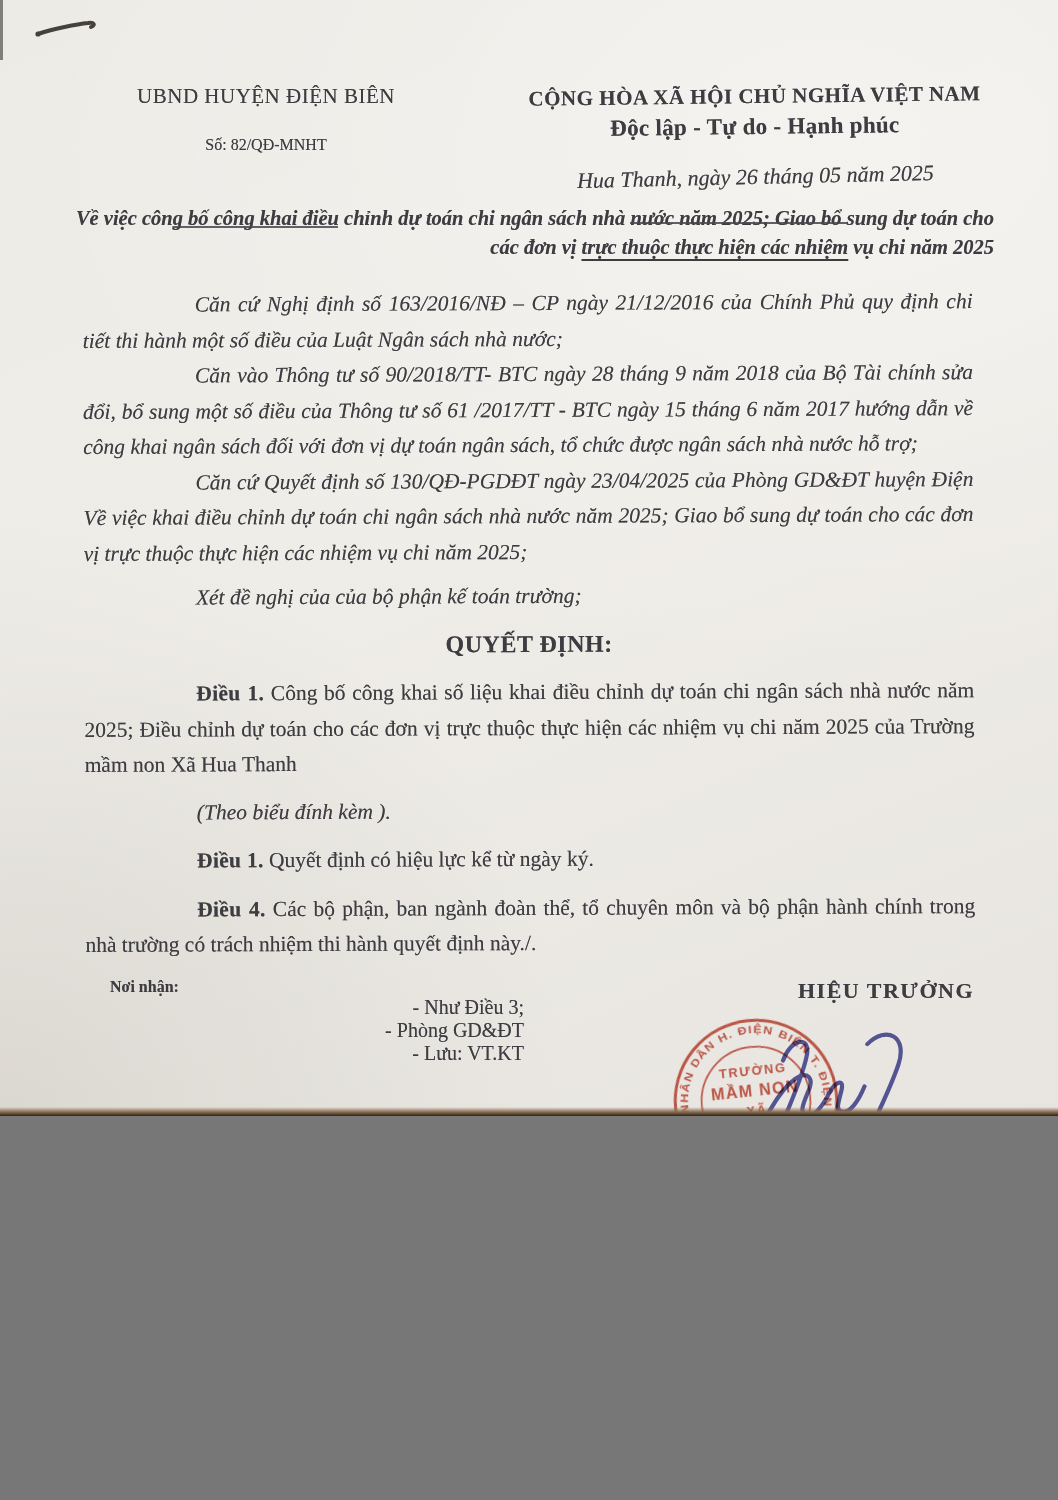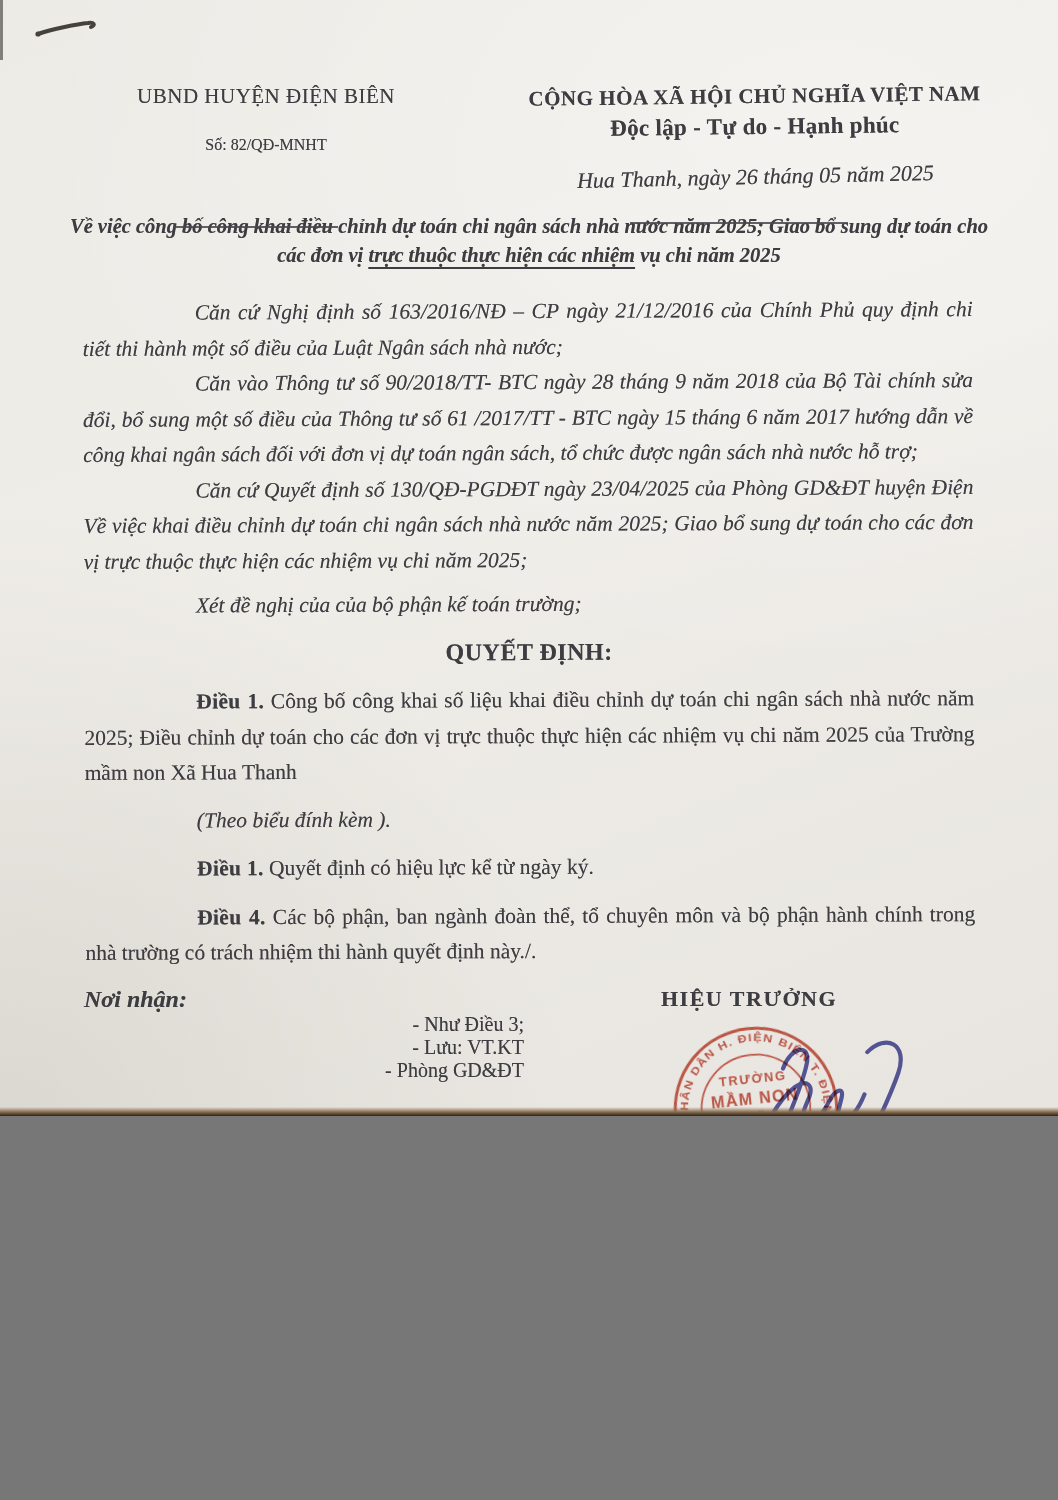--- a/index.html
+++ b/index.html
@@ -25,37 +25,37 @@
   .h-line2{font-weight:bold;font-size:23px;margin-top:5px;letter-spacing:.3px;}
   .h-right .h-line1{font-weight:bold;font-size:21px;}
   .h-right .h-line2{font-size:23px;}
   .doc-number{font-size:16px;margin-top:27px;}
   .place-date{font-style:italic;font-size:22px;margin-top:24px;transform:rotate(-.6deg);}
   .rule{position:absolute;height:2px;background:#47474c;opacity:.85;}
   .rule-left{left:173px;top:226px;width:165px;}
   .rule-right{left:630px;top:222px;width:218px;}
   
   .title{margin-top:26px;text-align:center;font-weight:bold;font-size:26px;letter-spacing:1px;}
-  .subtitle{margin:22px auto 0 auto;width:930px;text-align:center;font-weight:bold;font-style:italic;font-size:20.5px;line-height:29px;}
+  .subtitle{margin:14px auto 0 auto;width:930px;text-align:right;font-weight:bold;font-style:italic;font-size:20.5px;line-height:29px;}
   .subtitle .u{text-decoration:underline;text-underline-offset:5px;}
   
   .body-text{margin:24px auto 0 auto;width:890px;font-size:21.5px;line-height:35.5px;transform:rotate(-.25deg);}
   p.recital{margin:0;text-align:justify;text-indent:112px;font-style:italic;}
   p.recital.gap{margin-top:9px;}
   .decision-heading{margin:12px 0 10px 0;text-align:center;font-weight:bold;font-size:24px;letter-spacing:.5px;}
   p.article{margin:13px 0 0 0;text-align:justify;text-indent:112px;font-style:normal;}
   p.article b{letter-spacing:.3px;margin-top:35px;}
   p.note{margin:12px 0 0 0;text-indent:112px;font-style:italic;}
   
   .footer{display:flex;width:890px;margin:16px auto 0 auto;}
   .f-left{flex:0 0 440px;}
   .f-right{flex:1;text-align:center;position:relative;}
-  .recipients-heading{font-weight:bold;font-style:italic;font-size:24px;}
+  .recipients-heading{font-weight:bold;font-size:16px;margin-left:26px;}
   .recipients-item{font-size:20px;line-height:23px;padding-left:28px;text-align:right;}
-  .role{font-weight:bold;font-size:22px;letter-spacing:1.5px;}
+  .role{font-weight:bold;font-size:22px;letter-spacing:1.5px;text-align:right;}
   .sign-area{position:relative;height:300px;}
   .stamp{position:absolute;left:147px;top:12px;width:170px;height:170px;transform:rotate(-6deg);opacity:.92;mix-blend-mode:multiply;filter:blur(.3px);}
   .signature{position:absolute;left:198px;top:20px;width:222px;height:145px;transform:rotate(-3deg);opacity:.92;mix-blend-mode:multiply;}
   .signer-name{position:absolute;left:30px;right:0;top:208px;text-align:center;
     font-style:italic;font-size:31px;letter-spacing:2px;color:#ad3d33;
     transform:rotate(-2deg) skewX(-8deg);opacity:.9;}
   
   .pen-mark{position:absolute;left:28px;top:12px;}
   .bottom-edge{position:absolute;left:0;right:0;bottom:0;height:9px;
     background:linear-gradient(to bottom,rgba(90,70,50,0) 0%,#8a6d50 55%,#2c2318 100%);}
@@ -98,22 +98,22 @@
     <p class="article ink"><b>Điều 1.</b><span> Công bố công khai số liệu khai điều chỉnh dự toán chi ngân sách nhà nước năm 2025; Điều chỉnh dự toán cho các đơn vị trực thuộc thực hiện các nhiệm vụ chi năm 2025  của Trường mầm non Xã Hua Thanh</span></p>
     <p class="note ink">(Theo biểu đính kèm ).</p>
     <p class="article ink"><b>Điều 1.</b><span> Quyết định có hiệu lực kể từ ngày ký.</span></p>
     <p class="article ink"><b>Điều 4.</b><span> Các bộ phận, ban ngành đoàn thể, tổ chuyên môn và bộ phận hành chính  trong nhà trường có trách nhiệm thi hành quyết định này./.</span></p>
   </div>
 
   <div class="footer">
     <div class="f-left">
       <div class="recipients-heading ink">Nơi nhận:</div>
       <div class="recipients-item ink">- Như Điều 3;</div>
+      <div class="recipients-item ink">- Phòng GD&amp;ĐT</div>
       <div class="recipients-item ink">- Lưu: VT.KT</div>
-      <div class="recipients-item ink">- Phòng GD&amp;ĐT</div>
     </div>
     <div class="f-right">
       <div class="role ink">HIỆU TRƯỞNG</div>
       <div class="sign-area">
 
         <svg class="stamp" viewBox="0 0 200 200">
           <circle cx="100" cy="100" r="95" fill="none" stroke-width="3.5" stroke="#c8503f"></circle>
           <circle cx="100" cy="100" r="64" fill="none" stroke-width="2" stroke="#c8503f"></circle>
           <defs>
             <path id="ringPath" d="M 54.1 165.5 A 80 80 0 1 1 145.9 165.5" fill="none"></path>

